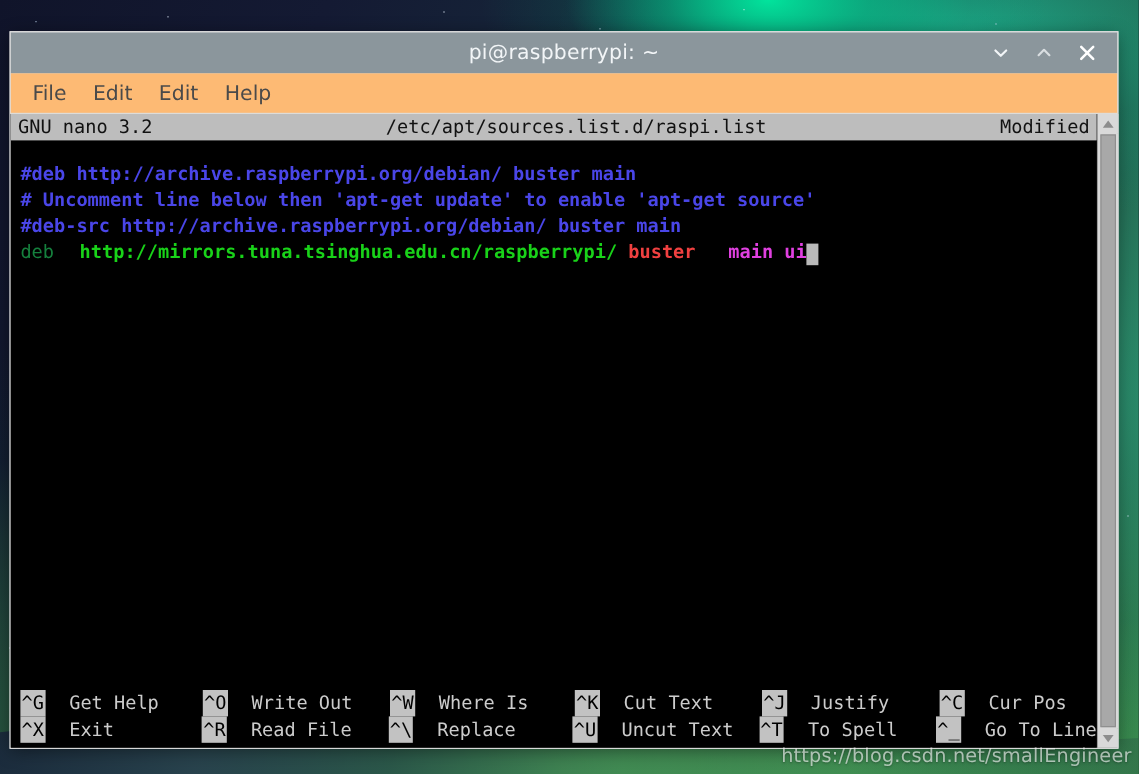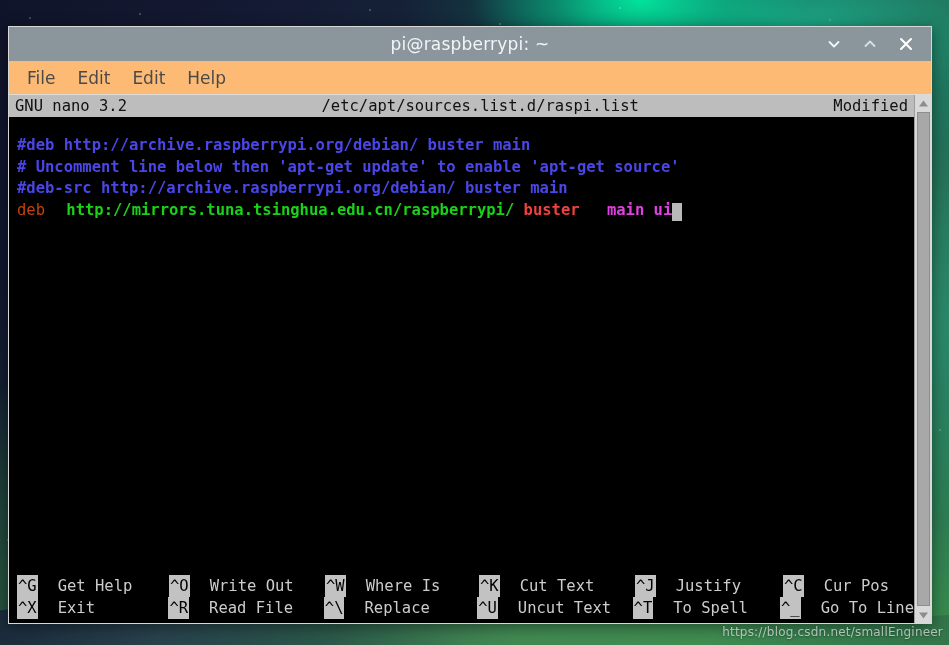--- a/index.html
+++ b/index.html
@@ -171,21 +171,21 @@
     flex: 1 1 auto;
     padding: 18px 0 0 8px;
     white-space: pre;
     color: #cccccc;
     overflow: hidden;
   }
   .line { height: 21.5px; white-space: pre; }
 
   .c-blue    { color: #4a46e8; font-weight: bold; }
   .c-green   { color: #19d219; font-weight: bold; margin-left: 12px; }
-  .c-orange  { color: #c2410c; }
+  .c-orange  { color: #15803d; }
   .c-red     { color: #f04040; font-weight: bold; }
   .c-magenta { color: #e040e0; font-weight: bold; padding-left: 18px; }
   .cursor {
     background: #b9b9b9;
     color: #000000;
     display: inline-block;
     width: 9.3px;
     height: 18px;
     vertical-align: -3px;
   }
@@ -235,21 +235,21 @@
     background: #a8a8a8;
     border: 1px solid #8f8f8f;
   }
 
   
   #watermark {
     position: absolute;
     right: 6px;
     bottom: 6px;
     font-family: "DejaVu Sans", sans-serif;
-    font-size: 12px;
+    font-size: 16px;
     color: rgba(255,255,255,0.62);
     text-shadow: 0 1px 2px rgba(0,0,0,0.35);
     letter-spacing: 0.2px;
     pointer-events: none;
   }
 </style>
 </head>
 <body>
 
 <div id="desktop">

